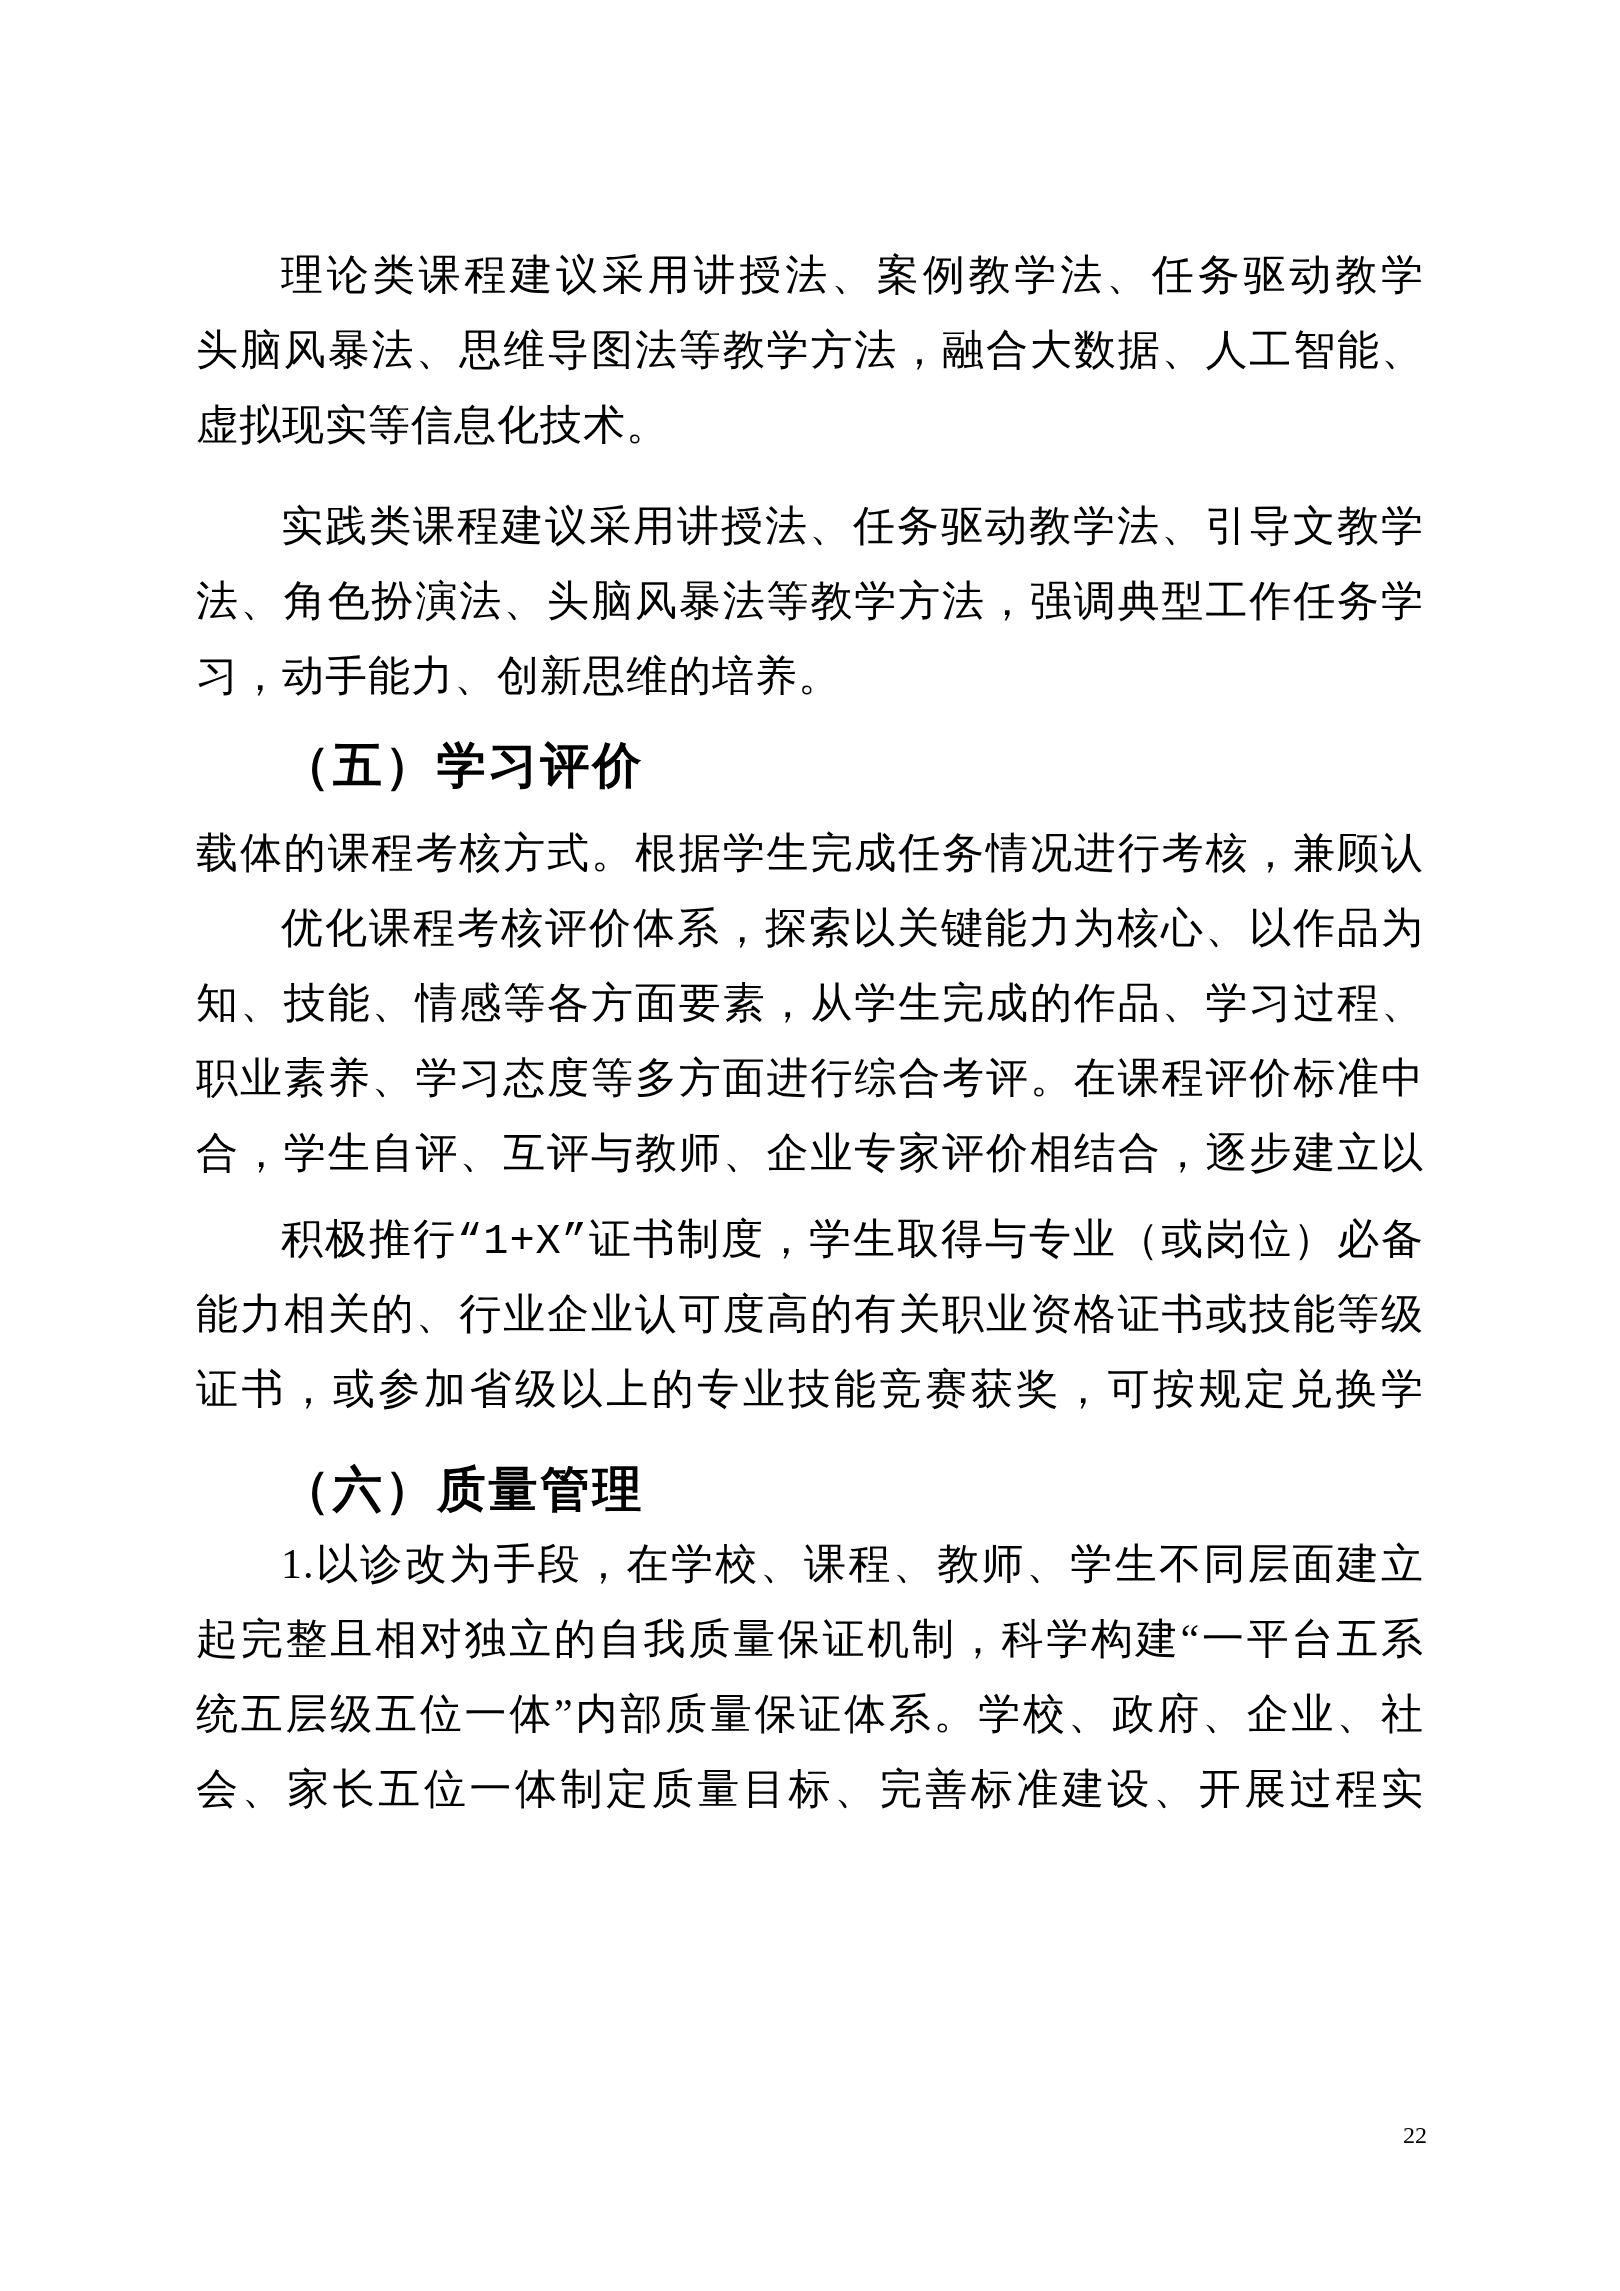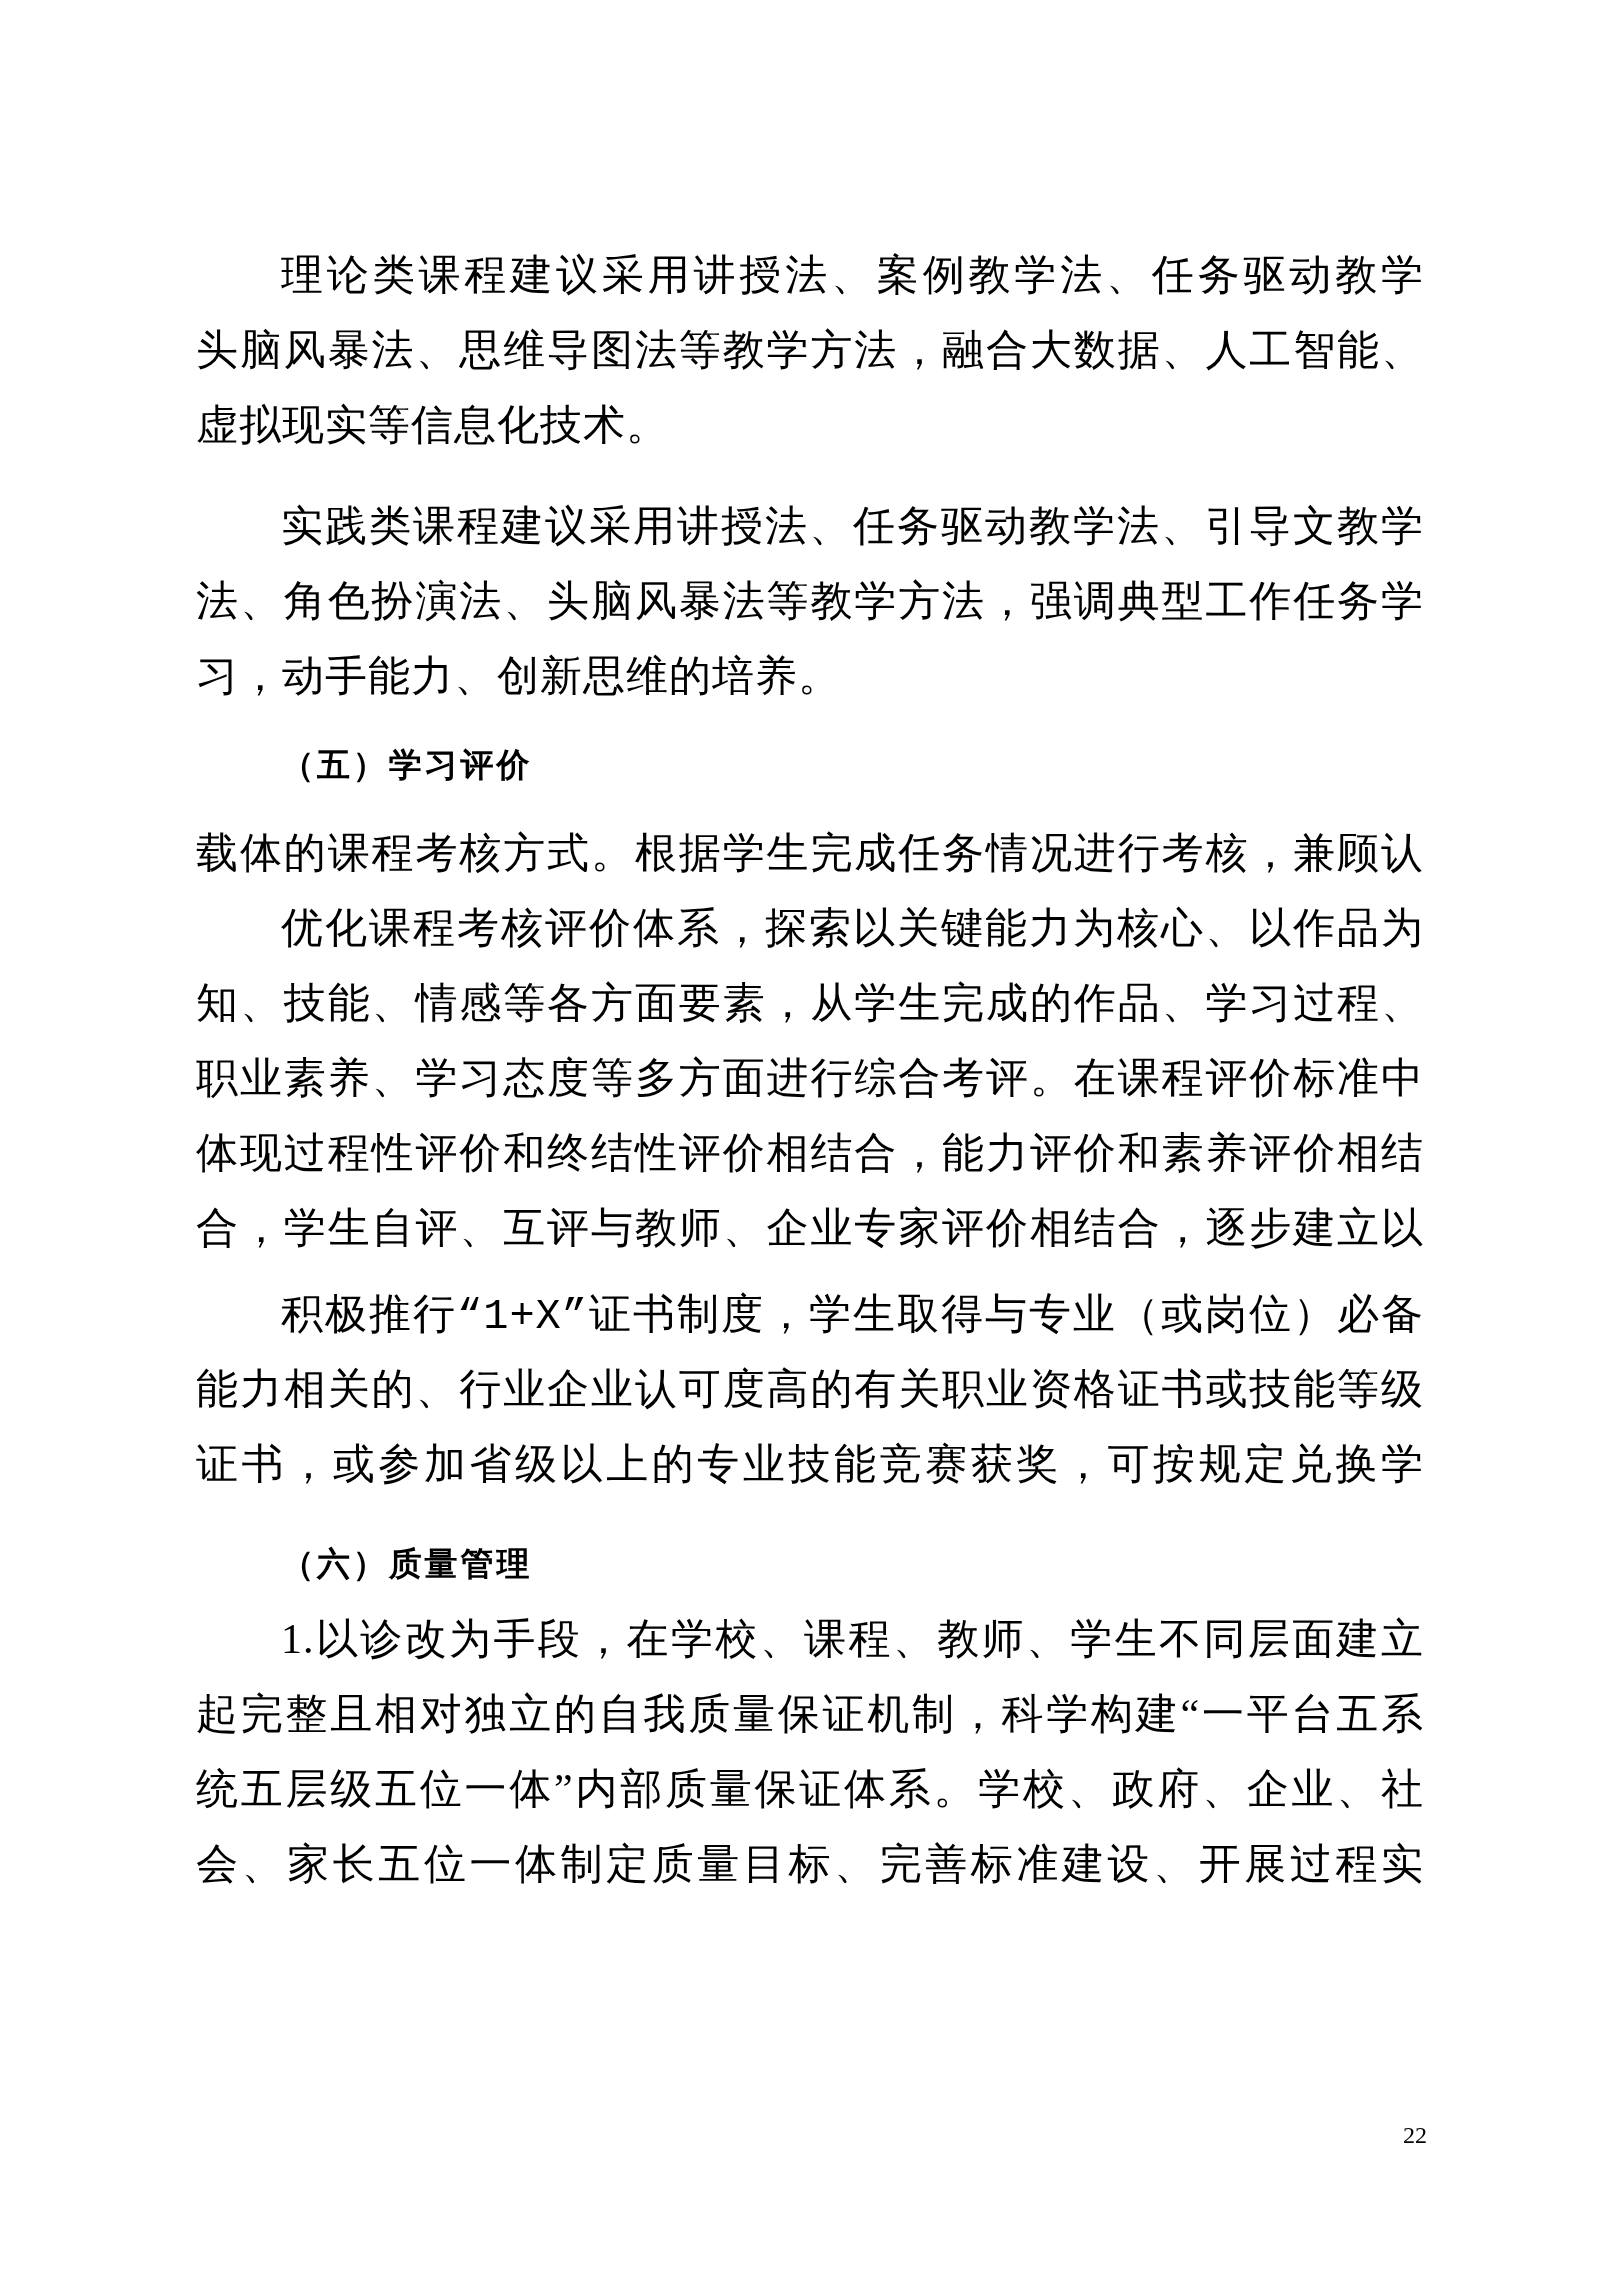--- a/index.html
+++ b/index.html
@@ -32,21 +32,21 @@
     letter-spacing: 1px;
     text-align: justify;
     text-justify: inter-character;
     white-space: nowrap;
   }
   .full { text-align-last: justify; white-space: normal; overflow: hidden; }
   .indent { text-indent: 85px; }
   .hd {
     height: 75px;
     line-height: 75px;
-    font-size: 33px;
+    font-size: 49px;
     font-weight: 700;
     text-indent: 85px;
     letter-spacing: 2.9px;
   }
   
   .b0 { margin-top: 238px; }
   .b1 { margin-top: 25.5px; }
   .b2 { margin-top: 14.7px; }
   .b3 { margin-top: 12.7px; }
   .b4 { margin-top: 13.7px; font-family: Liberation Mono, monospace; }
@@ -82,21 +82,20 @@
 
     <div class="block b2">
       <div class="hd">（五）学习评价</div>
     </div>
 
     <div class="block b3">
       <div class="ln full">载体的课程考核方式。根据学生完成任务情况进行考核，兼顾认</div>
       <div class="ln full indent">优化课程考核评价体系，探索以关键能力为核心、以作品为</div>
       <div class="ln full">知、技能、情感等各方面要素，从学生完成的作品、学习过程、</div>
       <div class="ln full">职业素养、学习态度等多方面进行综合考评。在课程评价标准中</div>
-      <div class="ln full">体现过程性评价和终结性评价相结合，能力评价和素养评价相结</div>
       <div class="ln full">合，学生自评、互评与教师、企业专家评价相结合，逐步建立以</div>
     </div>
 
     <div class="block b4">
       <div class="ln full indent">积极推行“1+X”证书制度，学生取得与专业（或岗位）必备</div>
       <div class="ln full">能力相关的、行业企业认可度高的有关职业资格证书或技能等级</div>
       <div class="ln full">证书，或参加省级以上的专业技能竞赛获奖，可按规定兑换学时。</div>
     </div>
 
     <div class="block b5">

